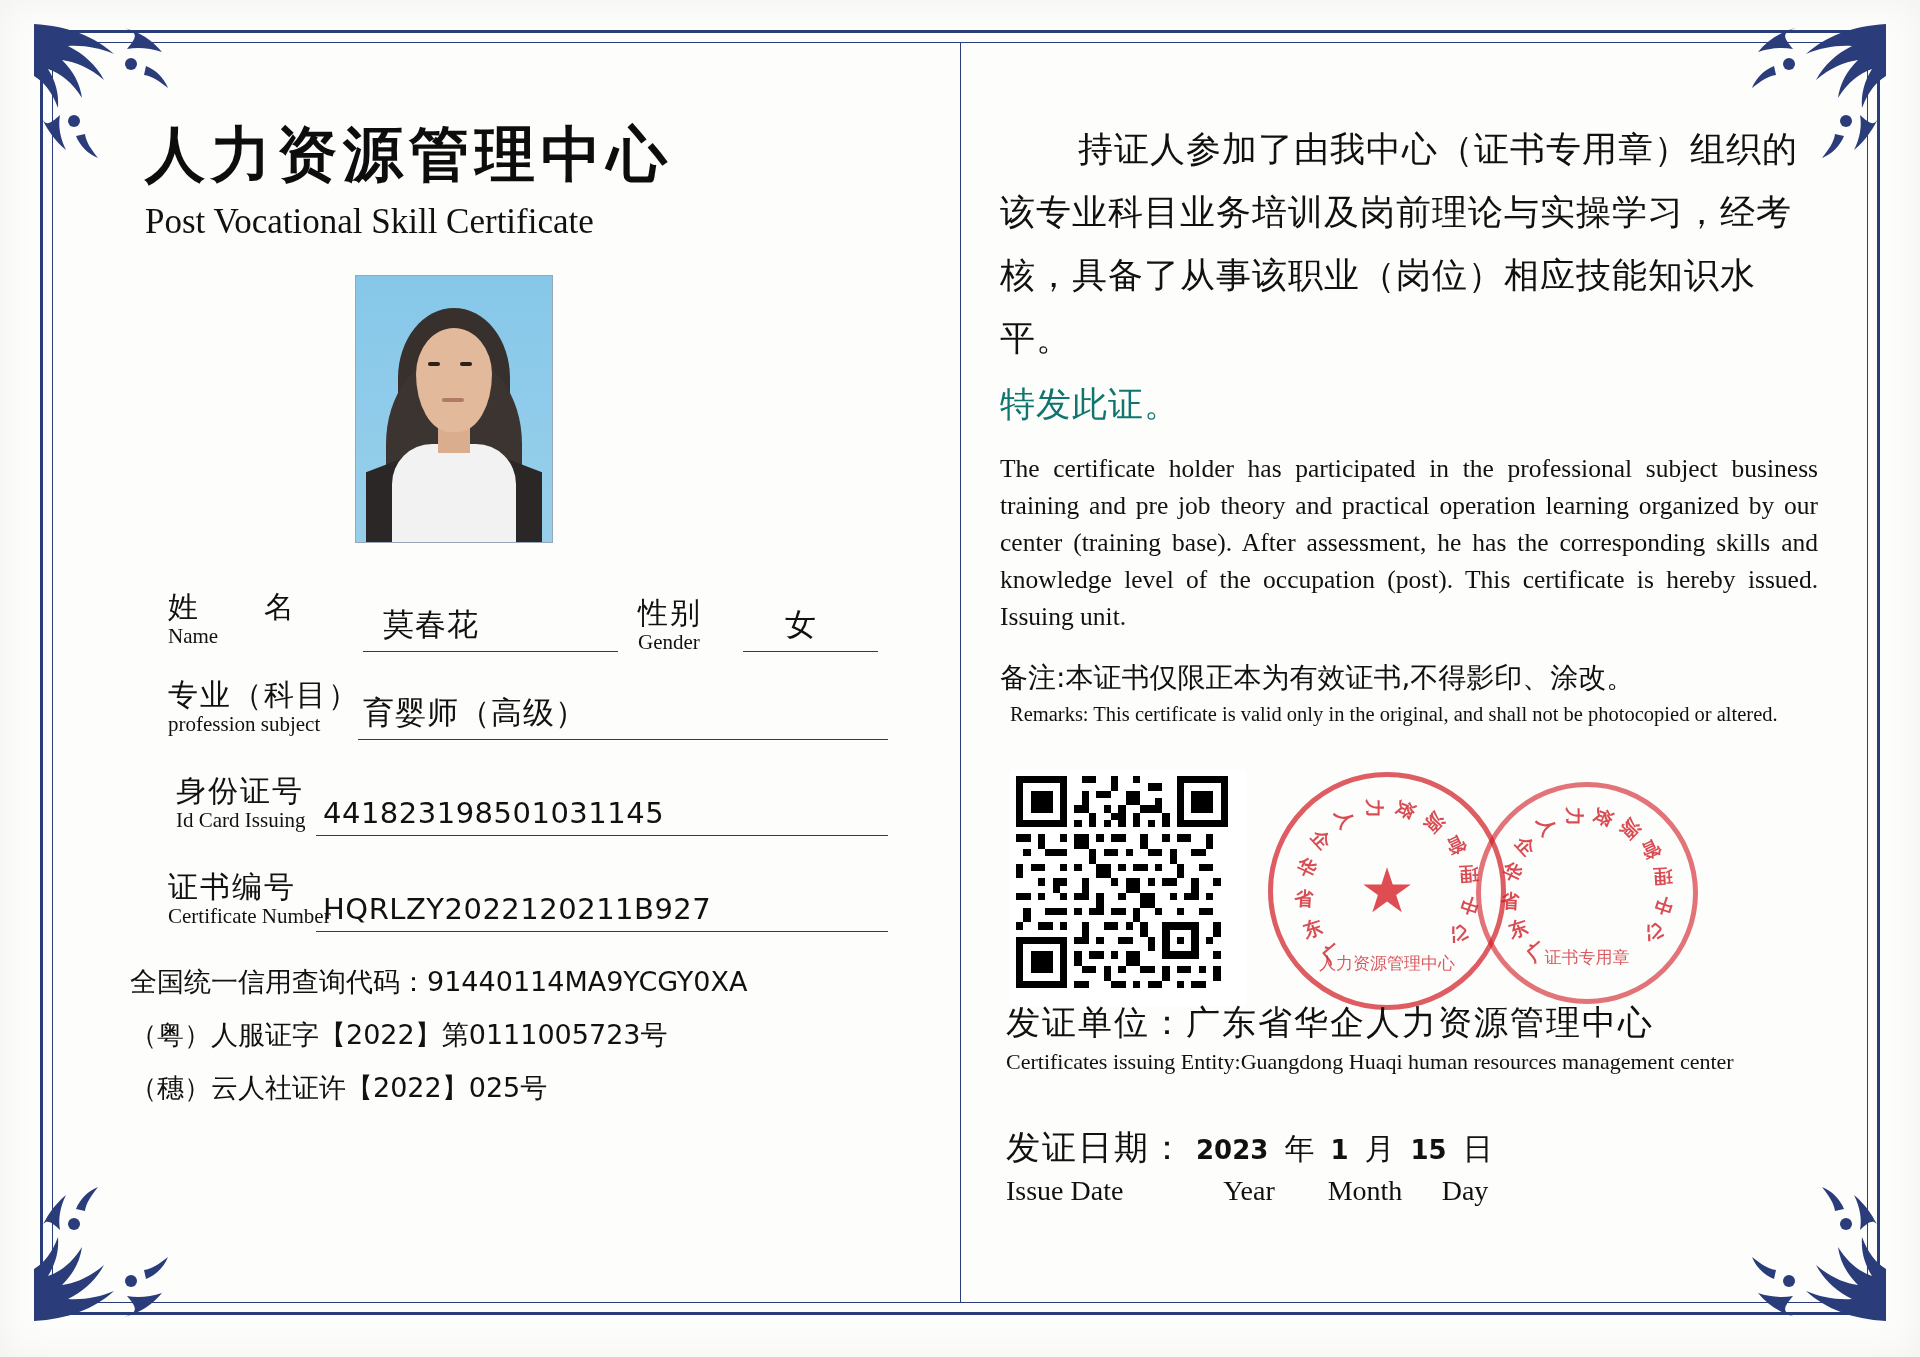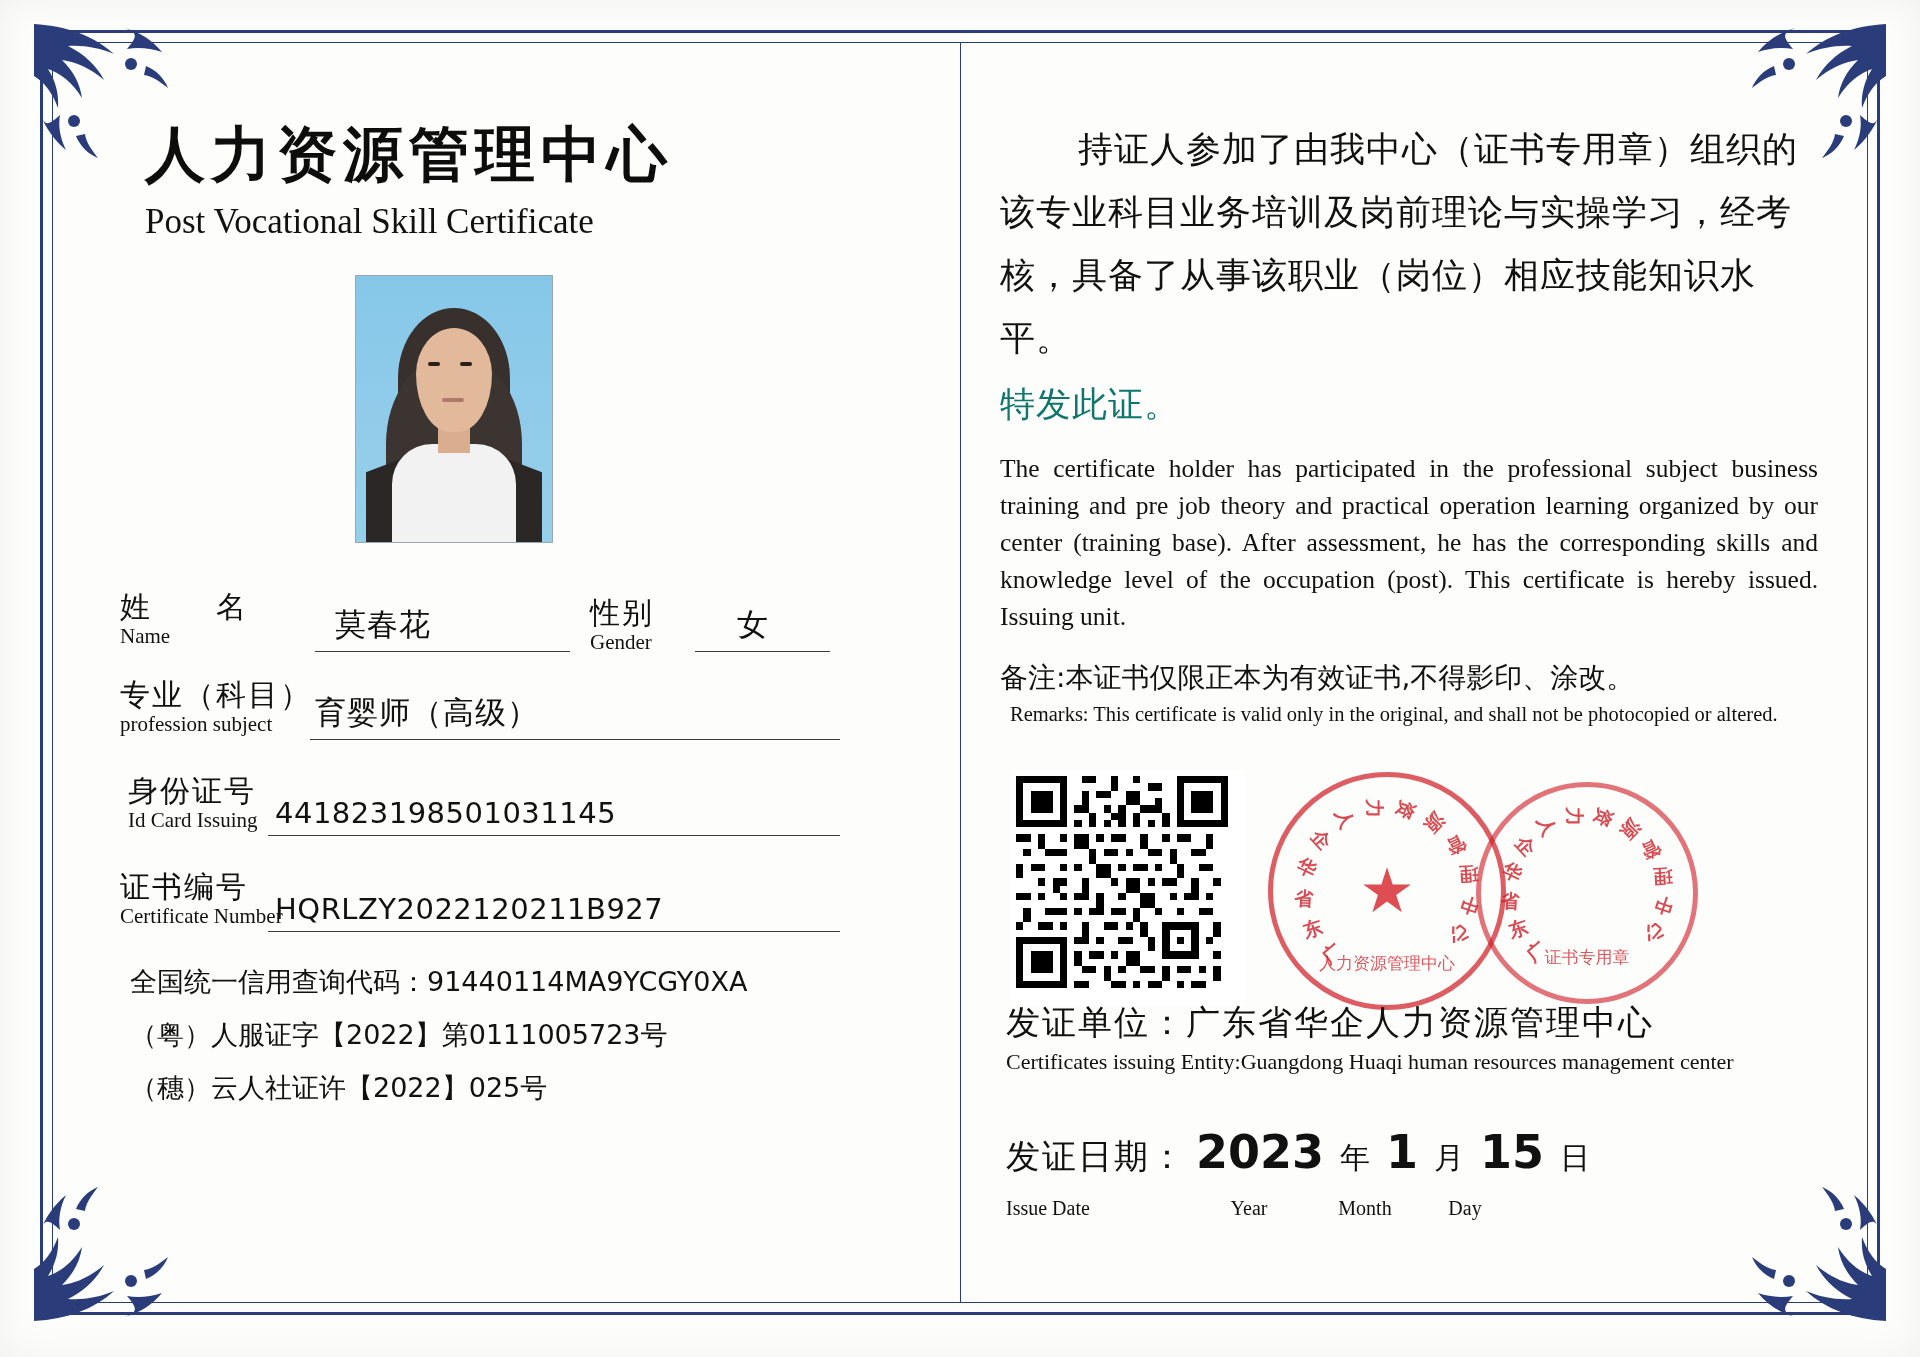--- a/index.html
+++ b/index.html
@@ -168,20 +168,21 @@
   
   .fields {
     position: absolute;
     left: 30px;
     top: 510px;
     width: 820px;
   }
   .row {
     position: relative;
     height: 84px;
+    margin-left: 48px;
   }
   .lbl {
     position: absolute;
     font-family: "DejaVu Sans", sans-serif;
     color: #111;
   }
   .lbl .cn {
     display: block;
     font-size: 30px;
     letter-spacing: 2px;
@@ -385,33 +386,33 @@
     white-space: nowrap;
   }
   .idate-line .cn {
     font-family: "DejaVu Sans", sans-serif;
     font-size: 34px;
     letter-spacing: 2px;
   }
   .idate-line .num {
     font-family: "DejaVu Sans", sans-serif;
     font-weight: bold;
-    font-size: 46px;
+    font-size: 26px;
     margin: 0 10px;
   }
   .idate-line .unit {
     font-family: "DejaVu Sans", sans-serif;
     font-size: 30px;
     margin: 0 6px;
   }
   .idate-sub {
     display: flex;
-    margin-top: 17px;
+    margin-top: 4px;
     font-family: "Liberation Serif", serif;
-    font-size: 20px;
+    font-size: 28px;
   }
   .idate-sub .s1 { width: 182px; }
   .idate-sub .s2 { width: 122px; text-align: center; }
   .idate-sub .s3 { width: 110px; text-align: center; }
   .idate-sub .s4 { width: 90px; text-align: center; }
 </style>
 </head>
 <body>
 
 <div class="page">

